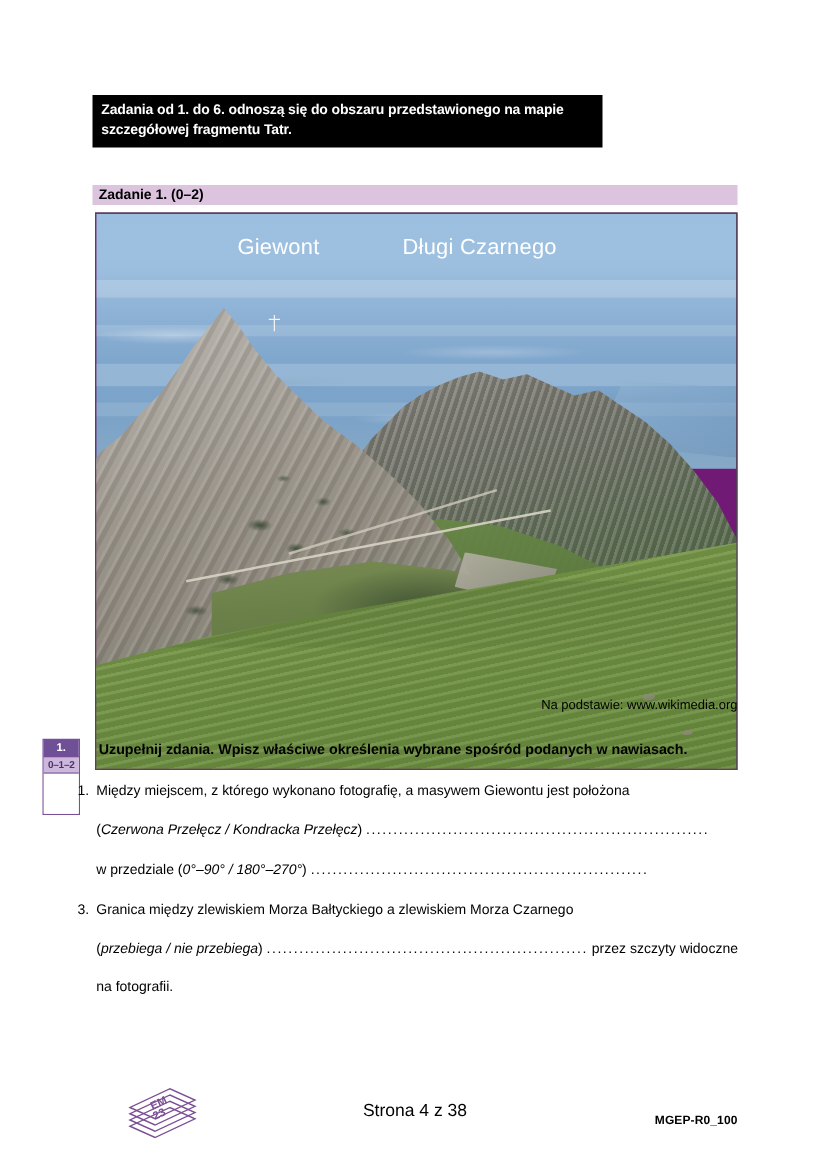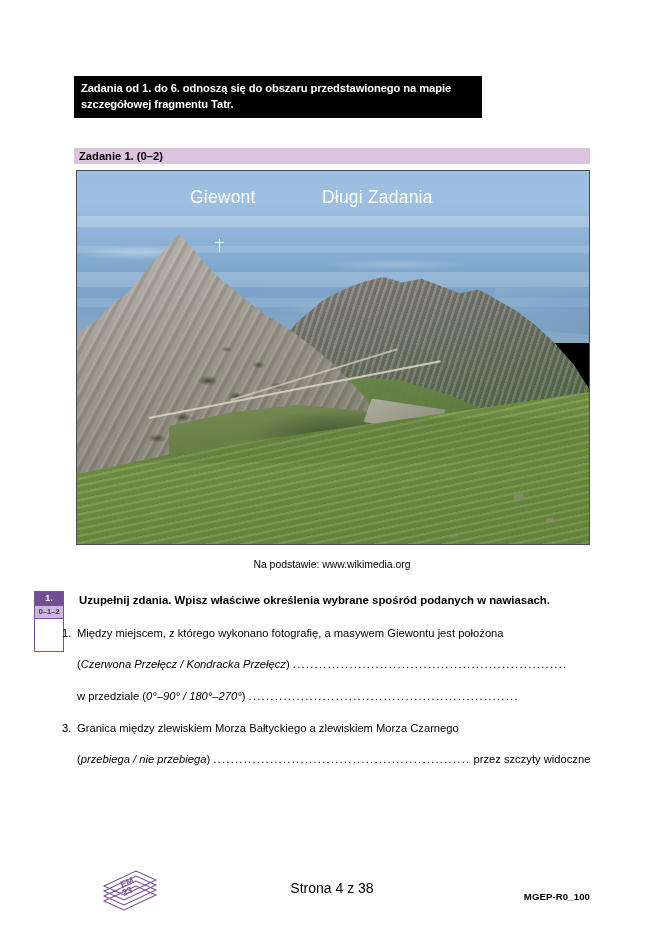--- a/index.html
+++ b/index.html
@@ -63,25 +63,25 @@
     font-size: 11.2px;
     line-height: 15px;
   }
 
   
   .photo-frame {
     position: absolute;
     left: 76px;
     top: 170px;
     width: 514px;
-    height: 375px;
+    height: 446px;
     border: 1px solid #4a4a52;
     box-sizing: border-box;
     overflow: hidden;
-    background: #000000;
+    background: #701a75;
   }
   .photo-inner {
     position: absolute;
     inset: 0;
     overflow: hidden;
   }
 
   
   .sky {
     position: absolute;
@@ -351,21 +351,21 @@
   }
   .label-giewont { left: 113px; top: 16px; }
   .label-dlugi   { left: 245px; top: 16px; }
 
   
   .attribution {
     position: absolute;
     left: 74px;
     top: 559px;
     width: 516px;
-    text-align: center;
+    text-align: right;
     font-size: 10.4px;
     color: #000000;
   }
 
   
   .score-box {
     position: absolute;
     left: 34px;
     top: 591px;
     width: 30px;
@@ -514,21 +514,21 @@
 
       <div class="foreground">
         <div class="fg-texture"></div>
         <div class="fg-dark-band"></div>
         <div class="fg-rock fgr1"></div>
         <div class="fg-rock fgr2"></div>
         <div class="fg-rock fgr3"></div>
       </div>
 
       <div class="photo-label label-giewont">Giewont</div>
-      <div class="photo-label label-dlugi">Długi Zadania</div>
+      <div class="photo-label label-dlugi">Długi Czarnego</div>
     </div>
   </div>
 
   <div class="attribution">Na podstawie: www.wikimedia.org</div>
 
   <div class="score-box">
     <div class="score-num">1.</div>
     <div class="score-range">0–1–2</div>
     <div class="score-blank"></div>
   </div>
@@ -555,20 +555,21 @@
     </div>
 
     <div class="item">
       <span class="item-line1">
         <span class="num">3.</span><span>Granica między zlewiskiem Morza Bałtyckiego a zlewiskiem Morza Czarnego</span>
       </span>
       <span class="item-line2">
         <span>(</span><span class="opt">przebiega / nie przebiega</span><span>)</span>
         <span class="dots">...........................................................</span><span> przez szczyty widoczne</span>
       </span>
+      <span class="item-line3">na fotografii.</span>
     </div>
 
   </div>
 
   <div class="footer-logo">
     <svg width="66" height="44" viewBox="0 0 66 44" xmlns="http://www.w3.org/2000/svg">
       <g stroke="#7b4f96" fill="none" stroke-width="1.1">
         <path d="M6 33 L26 42 L58 27 L38 18 Z"></path>
         <path d="M6 28 L26 37 L58 22 L38 13 Z"></path>
         <path d="M6 23 L26 32 L58 17 L38 8 Z"></path>

